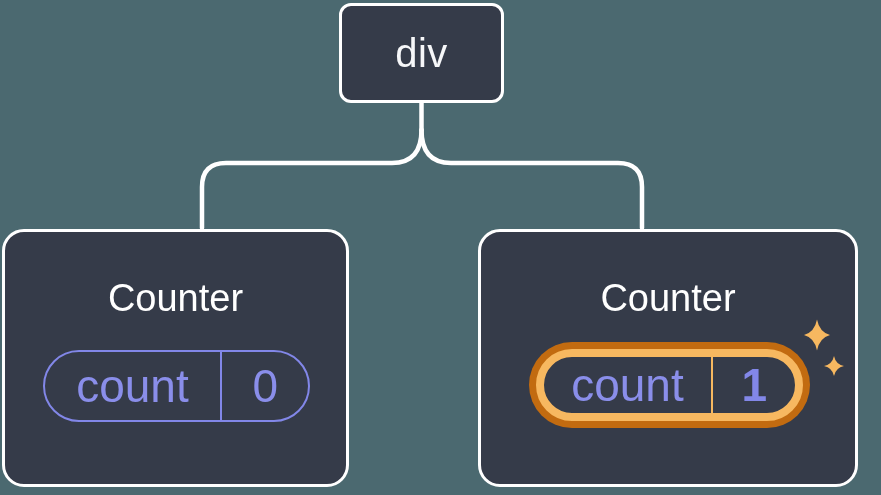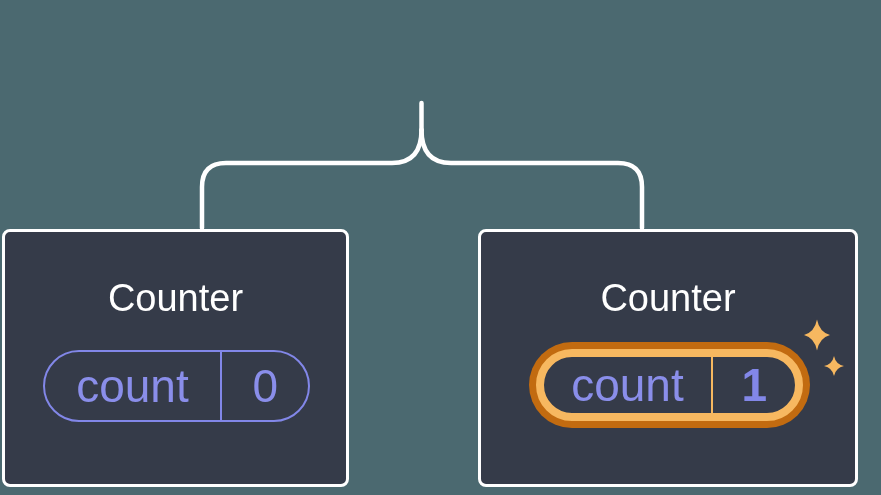--- a/index.html
+++ b/index.html
@@ -19,21 +19,21 @@
   }
   .root{
     left:339px;top:3px;width:165px;height:100px;
     border-radius:12px;
     display:flex;align-items:center;justify-content:center;
   }
   .root-label{
     color:#F6F7F9;font-size:40px;line-height:1;letter-spacing:0.5px;
   }
   .counter{
-    top:229px;height:258px;border-radius:8px;
+    top:229px;height:258px;border-radius:22px;
   }
   .counter.left{left:2px;width:347px;}
   .counter.right{left:478px;width:380px;}
   .counter-title{
     position:absolute;left:0;top:47px;width:100%;
     text-align:center;
     color:#FFFFFF;font-size:38px;font-weight:500;line-height:38px;
   }
   .pill{
     position:absolute;
@@ -68,20 +68,23 @@
 <body>
 
 <div class="canvas">
 
   <svg class="connectors" viewBox="0 0 881 495" fill="none" stroke="#FFFFFF" stroke-width="4.5" stroke-linecap="round" stroke-linejoin="round">
     <path d="M421.5 103 L421.5 130"></path>
     <path d="M421.5 130 C421.5 153 411 163 392 163 L226 163 Q202 163 202 187 L202 228"></path>
     <path d="M421.5 130 C421.5 153 432 163 451 163 L618 163 Q642 163 642 187 L642 228"></path>
   </svg>
 
+  <div class="node root">
+    <span class="root-label">div</span>
+  </div>
 
   <div class="node counter left">
     <div class="counter-title">Counter</div>
     <div class="pill pill-purple">
       <div class="cell key">count</div>
       <div class="divider"></div>
       <div class="cell val">0</div>
     </div>
   </div>
 

